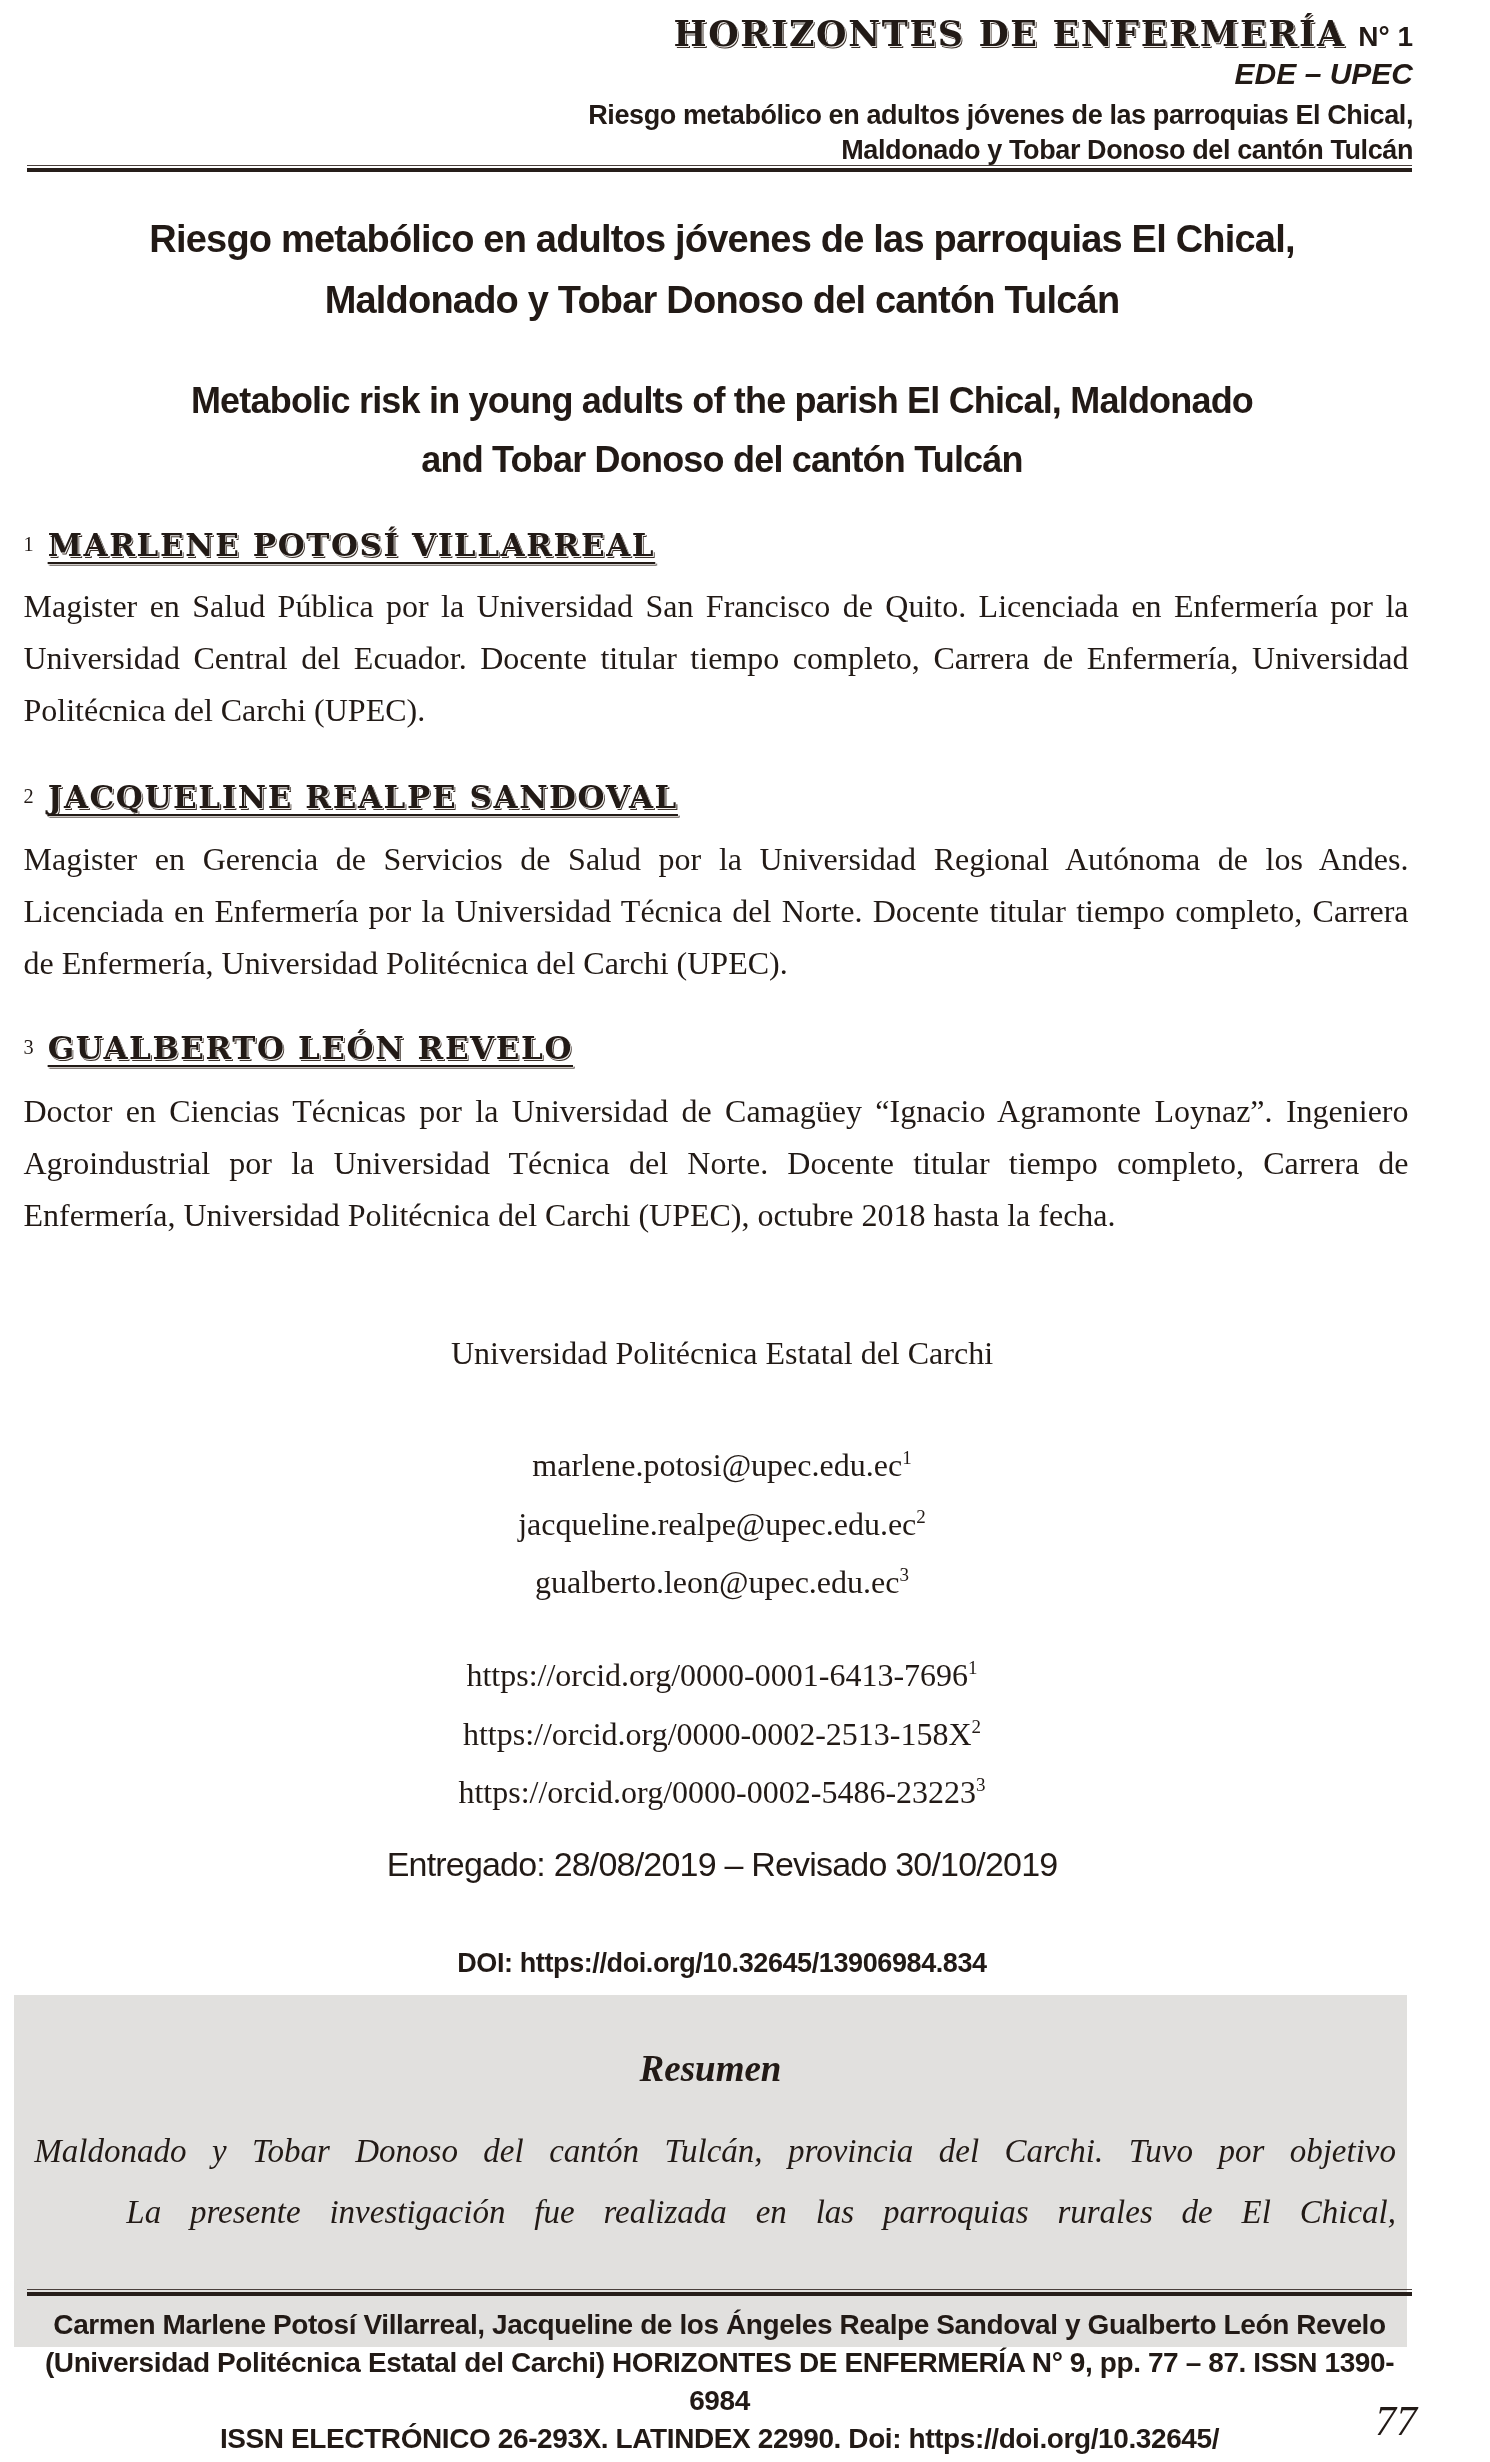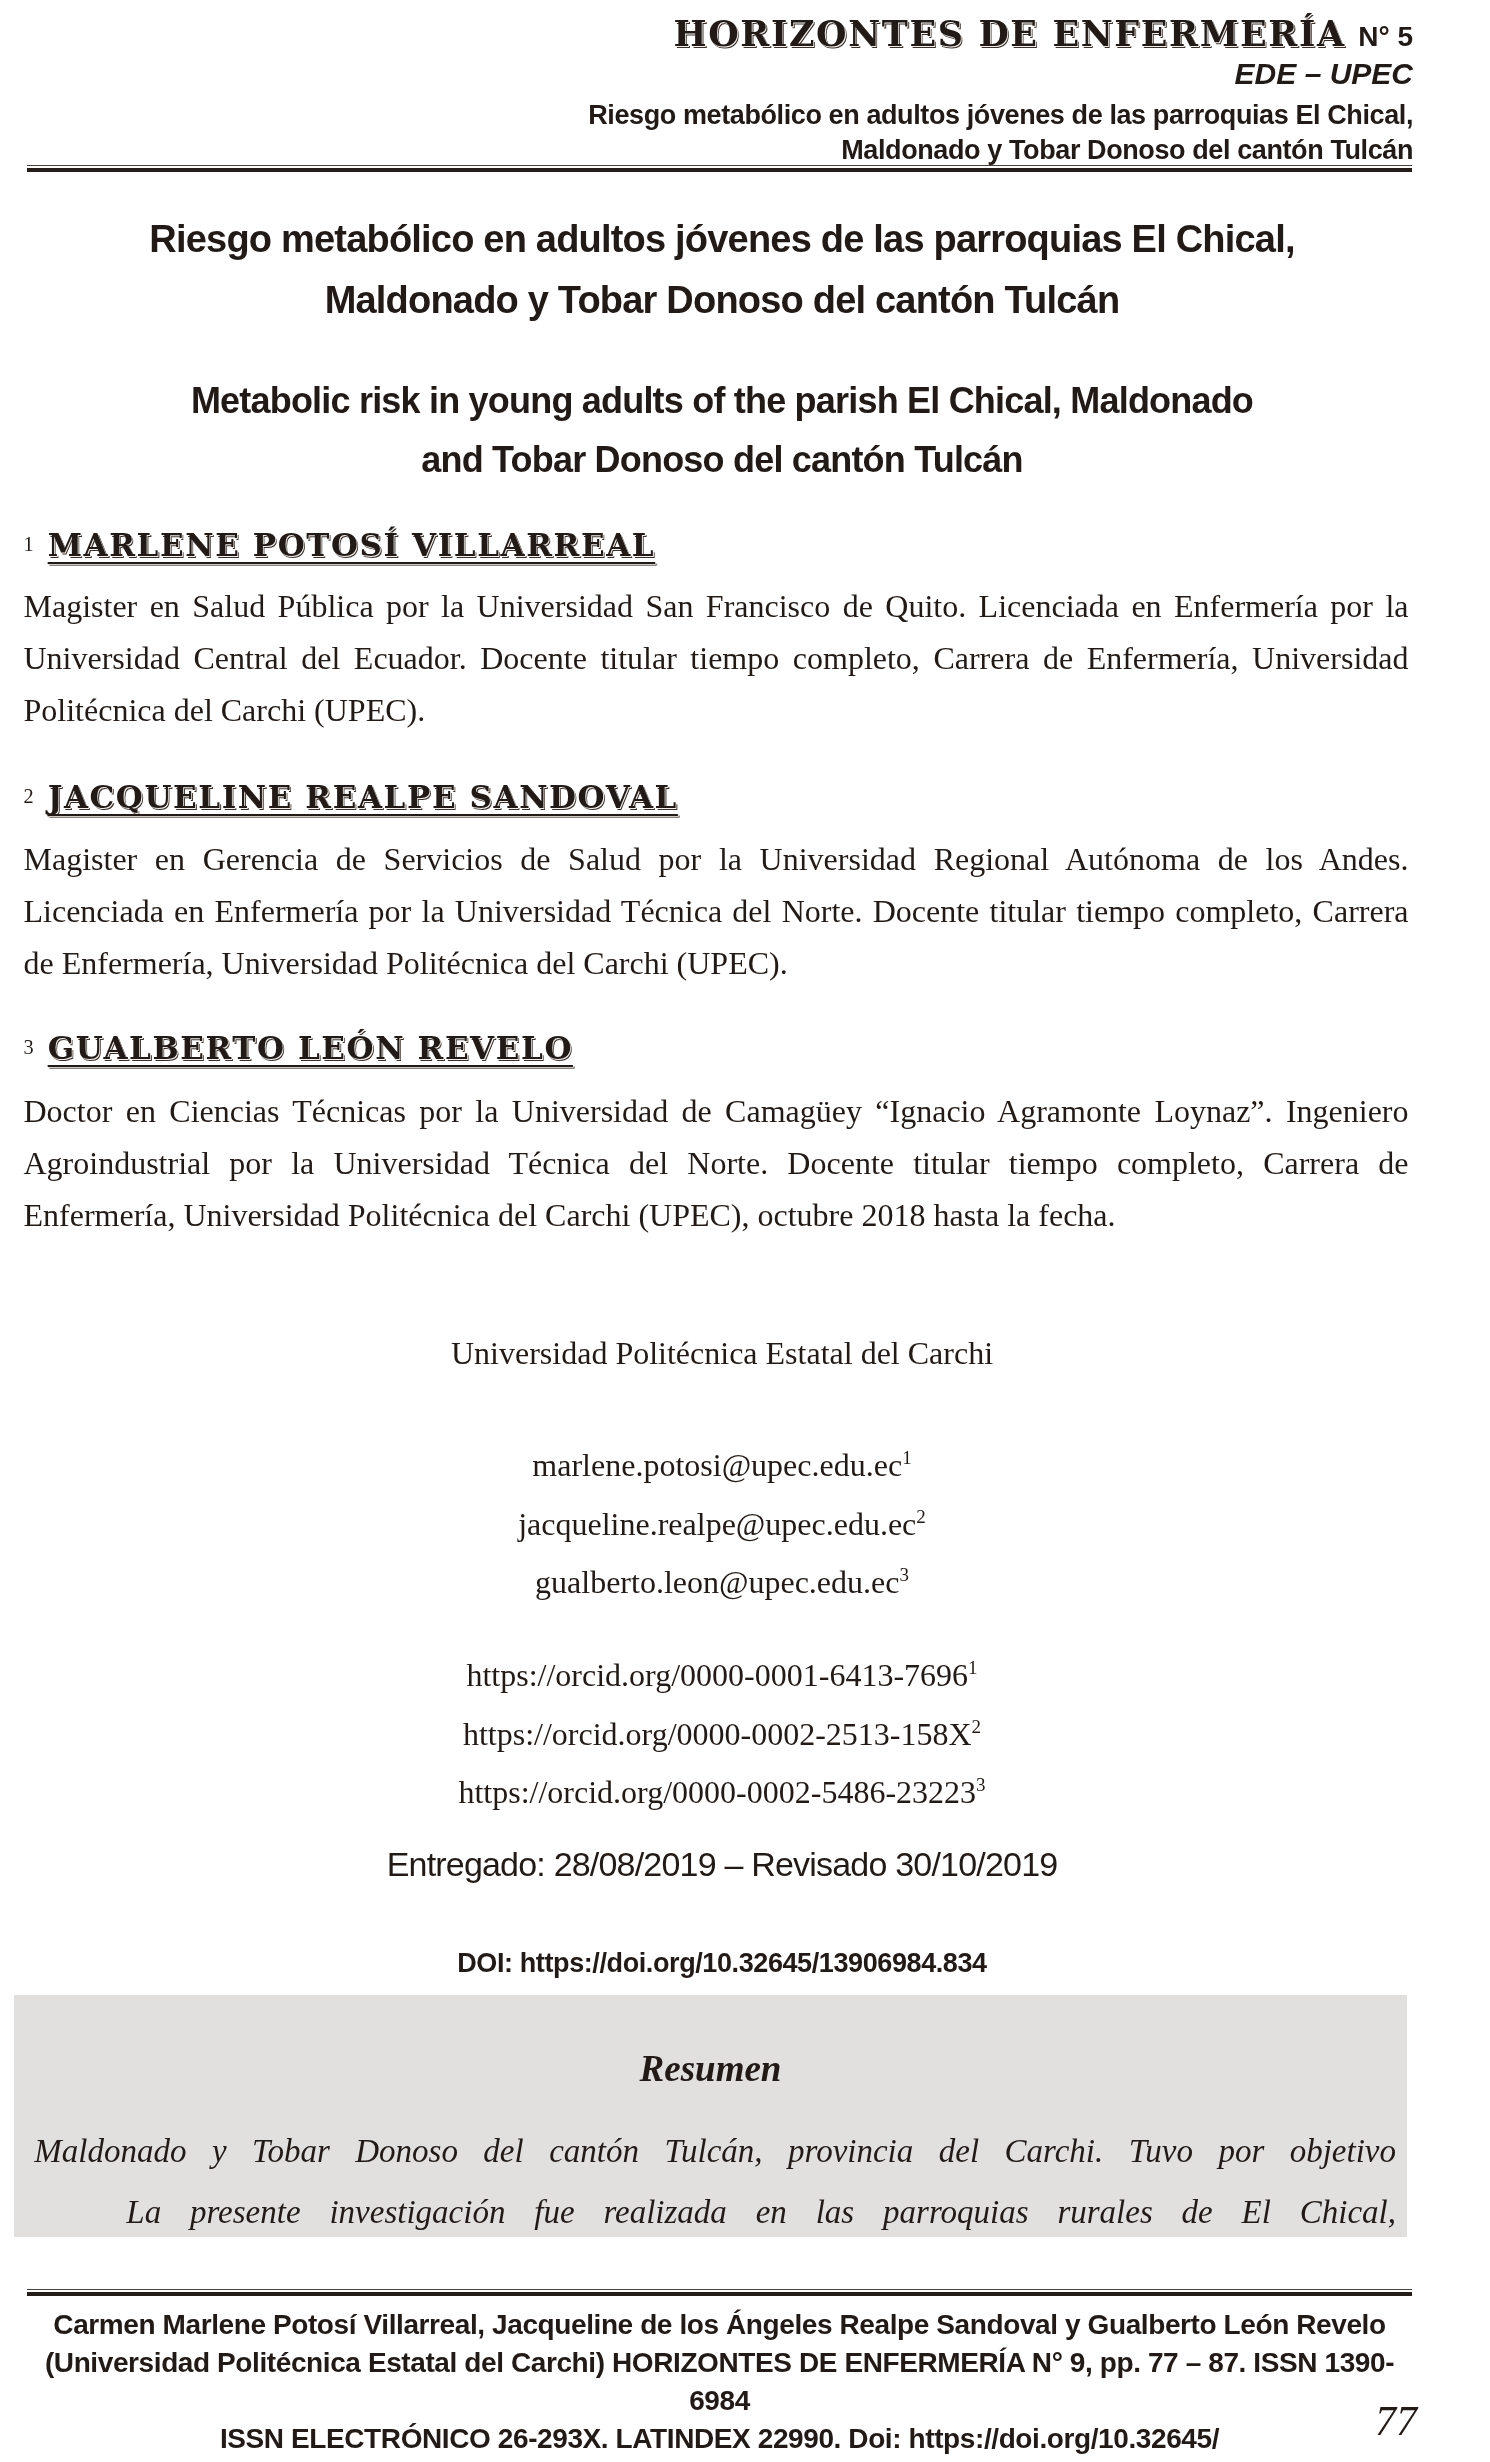--- a/index.html
+++ b/index.html
@@ -43,40 +43,40 @@
   .bio{position:absolute;left:23.5px;width:1385px;font-size:32px;line-height:52px;text-align:justify;}
   
   .cser{position:absolute;left:51px;width:1342px;text-align:center;font-size:32px;line-height:52px;}
   .cser sup{font-size:19px;}
   
   .dates{position:absolute;top:1845px;left:51px;width:1342px;text-align:center;
     font-family:"Liberation Sans",sans-serif;font-weight:400;font-size:34px;letter-spacing:-0.8px;}
   .doi{position:absolute;top:1948px;left:51px;width:1342px;text-align:center;
     font-family:"Liberation Sans",sans-serif;font-weight:700;font-size:27px;letter-spacing:-0.4px;}
   
-  .abstract{position:absolute;top:1995px;left:14px;width:1393px;height:242px;background:#e1e0de;}
+  .abstract{position:absolute;top:1995px;left:14px;width:1393px;height:352px;background:#e1e0de;}
   .abs-head{margin-top:52px;text-align:center;font-family:"Liberation Serif",serif;
     font-weight:700;font-style:italic;font-size:37px;}
   .abs-par{margin-top:31px;padding:0 11px 0 20.3px;font-style:italic;font-size:33px;line-height:61px;}
   .abs-line{text-align:justify;text-align-last:justify;}
   .abs-line.first{text-indent:92px;}
   
   .footer{position:absolute;top:2306px;left:27px;width:1385px;text-align:center;
     font-family:"Liberation Sans",sans-serif;font-weight:700;font-size:28px;letter-spacing:-0.4px;line-height:38px;}
   .pagenum{position:absolute;top:2397px;right:74px;font-family:"Liberation Serif",serif;
     font-style:italic;font-size:42px;}
 </style>
 </head>
 <body>
 
 <div class="page">
 
   <div class="hdr">
     <div class="hdr-line1">
-      <span class="ornate">HORIZONTES DE ENFERMERÍA</span><span class="hdr-issue">N° 5</span>
+      <span class="ornate">HORIZONTES DE ENFERMERÍA</span><span class="hdr-issue">N° 1</span>
     </div>
     <div class="hdr-sub">EDE – UPEC</div>
     <div class="hdr-run">
       <div>Riesgo metabólico en adultos jóvenes de las parroquias El Chical,</div>
       <div>Maldonado y Tobar Donoso del cantón Tulcán</div>
     </div>
   </div>
 
   <div class="rule" style="top:165px;"></div>
 

